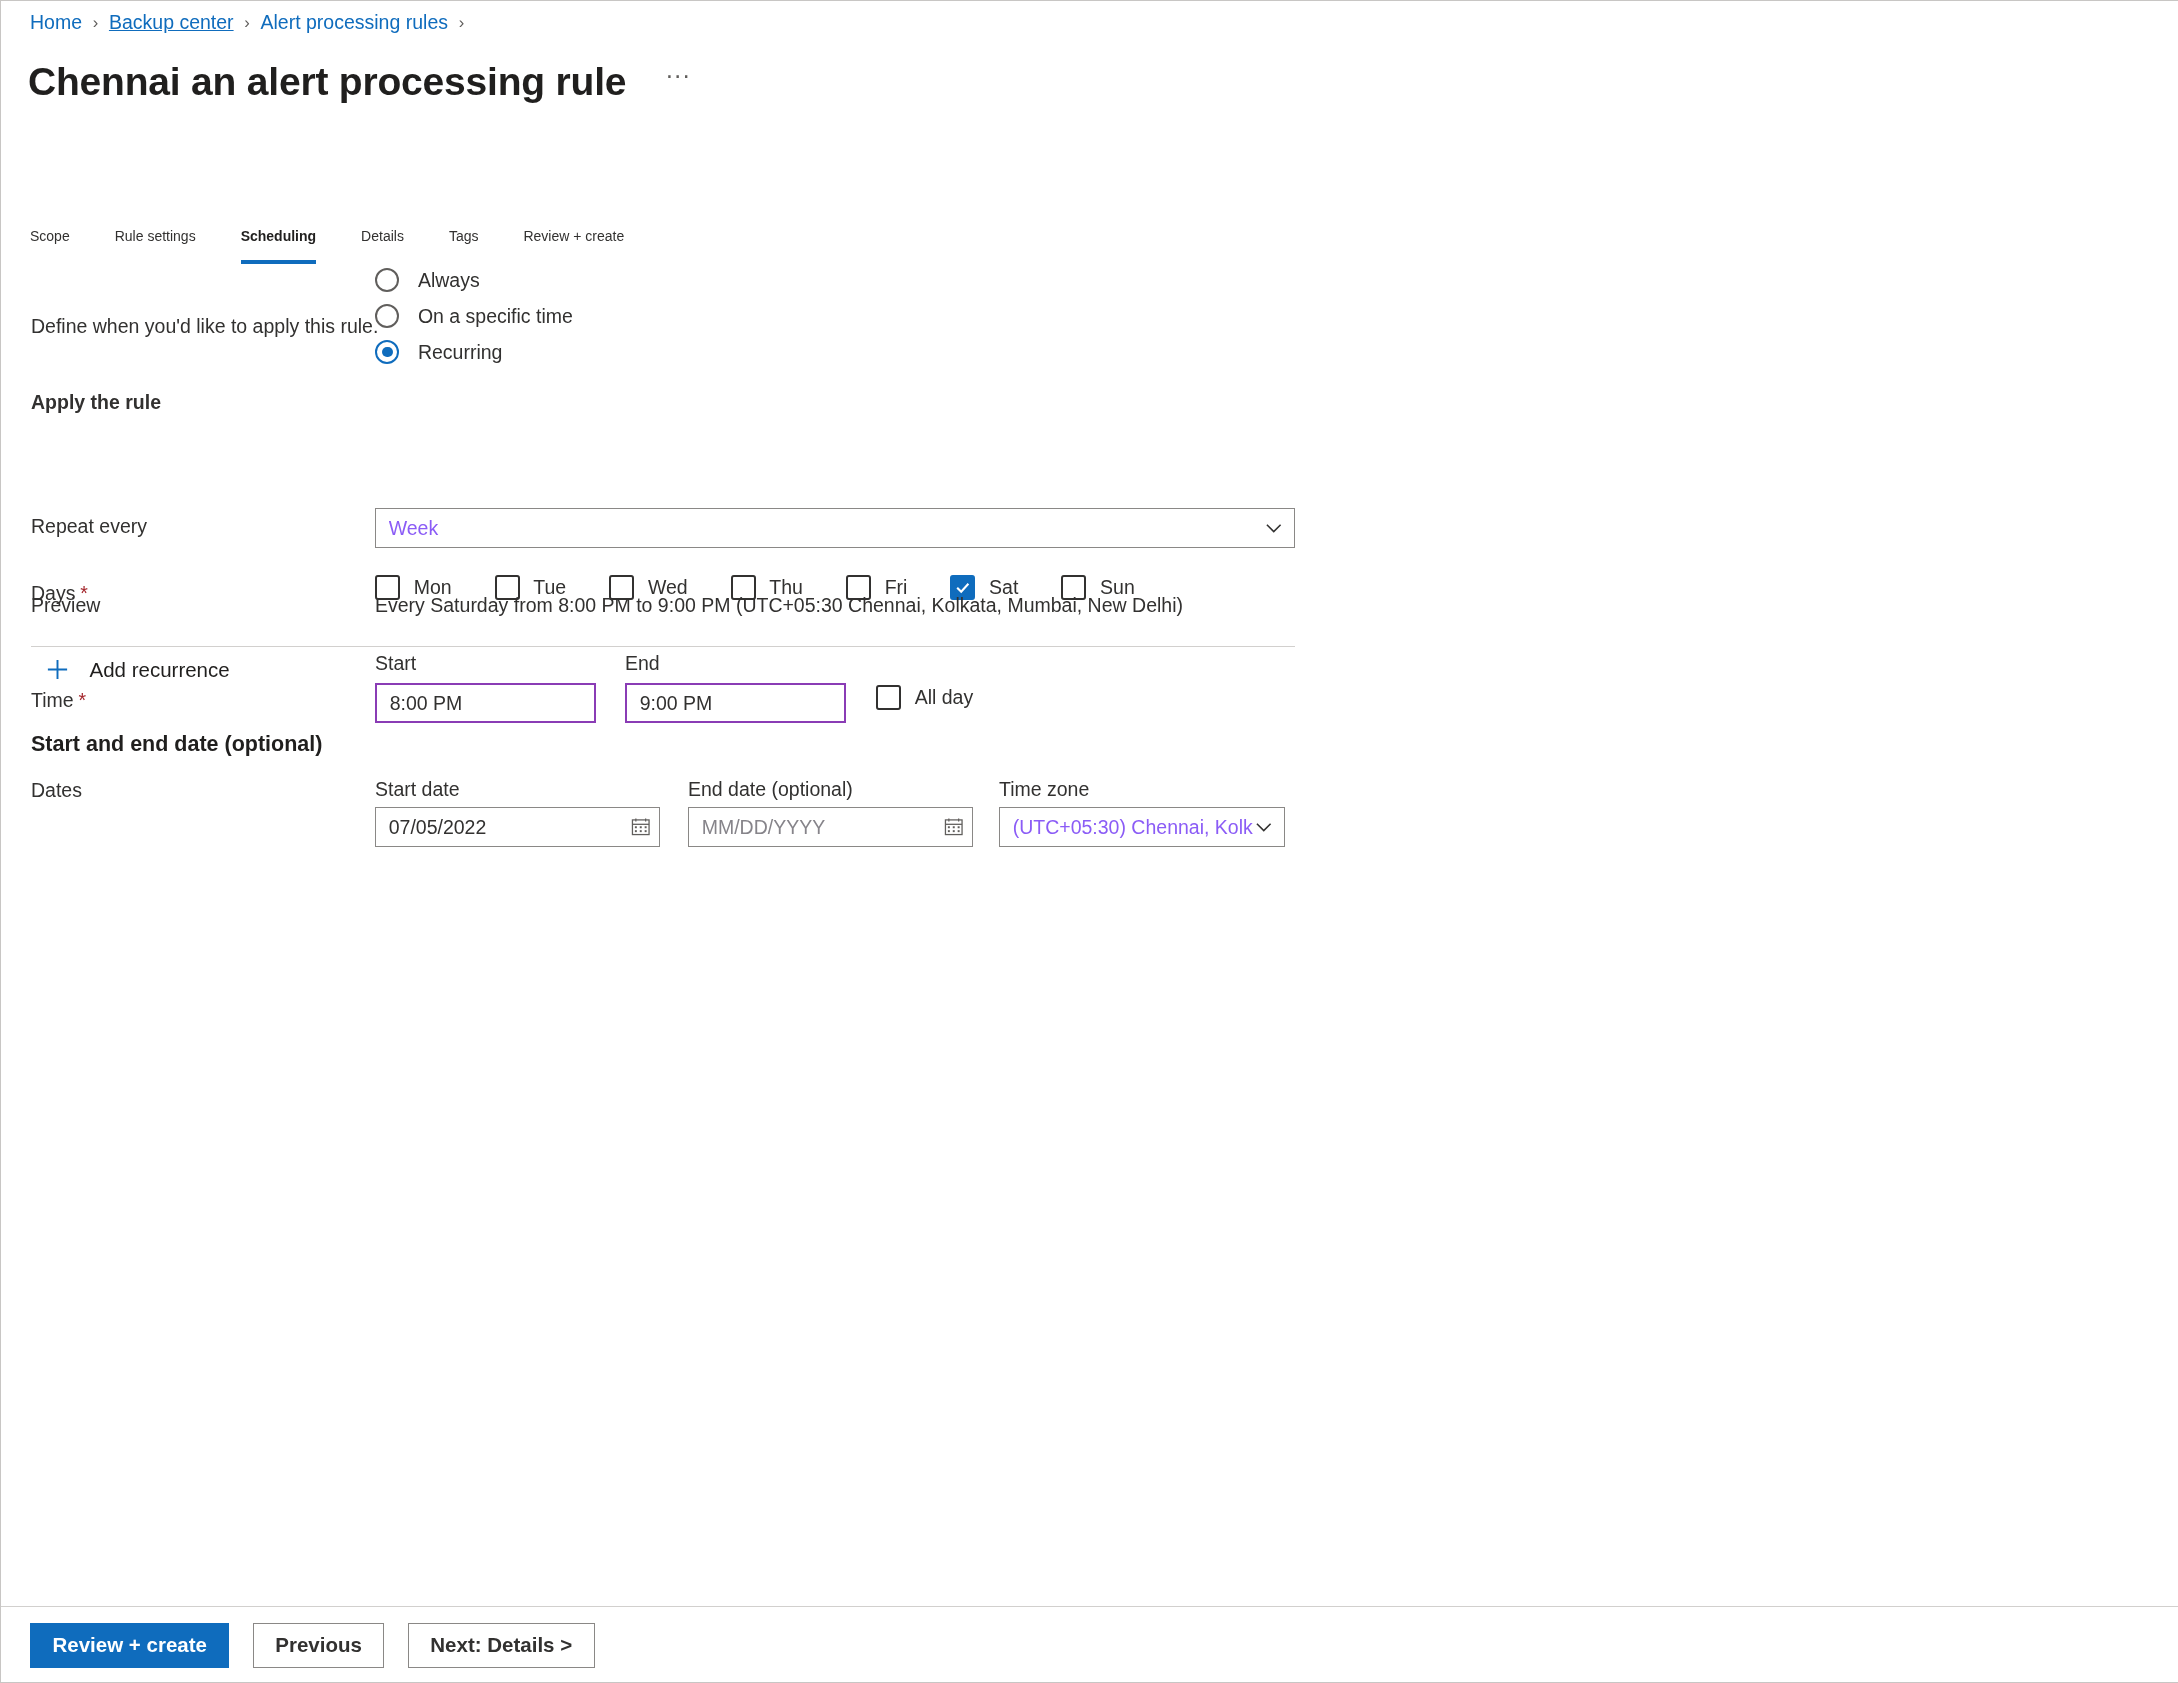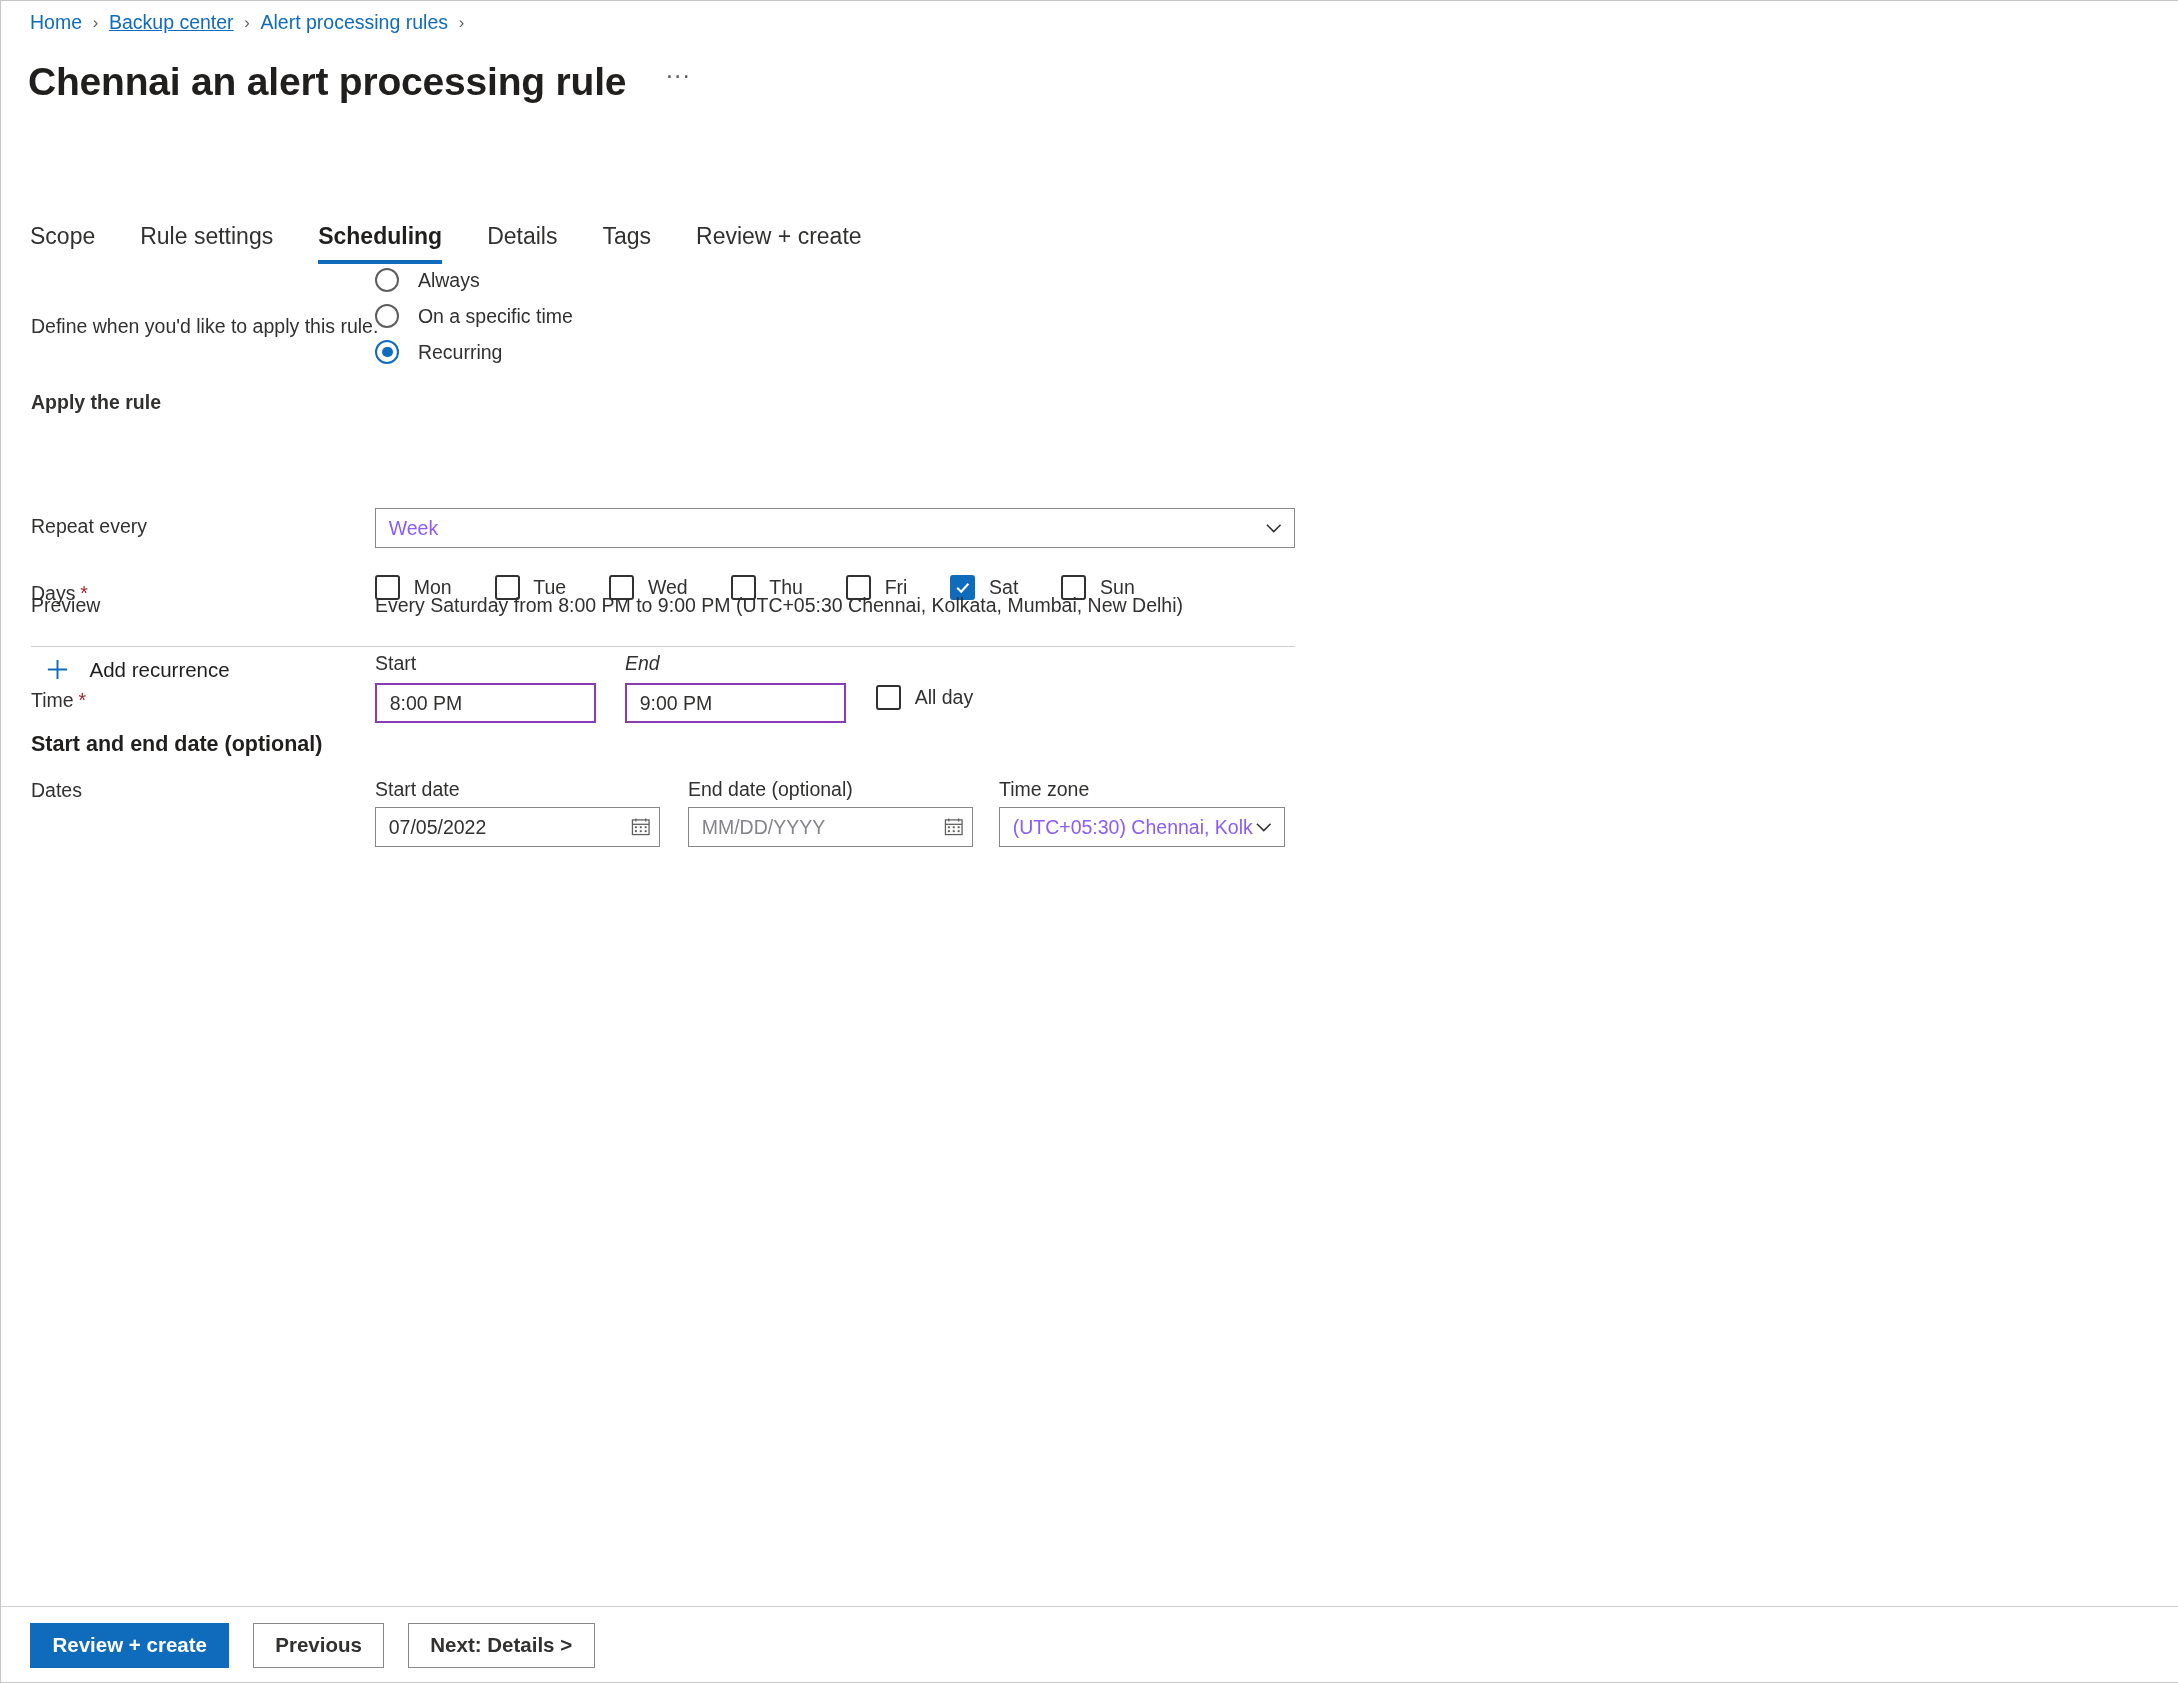--- a/index.html
+++ b/index.html
@@ -71,21 +71,21 @@
 
   
   .tabs {
     position: absolute;
     left: 29px;
     top: 222px;
     display: flex;
     align-items: flex-end;
   }
   .tab {
-    font-size: 23px;
+    font-size: 14px;
     line-height: 27px;
     color: #323130;
     padding: 0 0 13.7px 0;
     margin-right: 45px;
     cursor: pointer;
     position: relative;
     white-space: nowrap;
   }
   .tab:last-child { margin-right: 0; }
   .tab.active {
@@ -455,21 +455,21 @@
 
   <div class="row-label" style="top:664px;margin-top:22px;">
     <span>Time</span><span class="req">*</span>
   </div>
 
   <div class="field-label" style="left:374px; top:650px;">Start</div>
   <div class="textfield accent" style="left:374px; top:682px; width:221px;">
     <span class="tf-value">8:00 PM</span>
   </div>
 
-  <div class="field-label" style="left:624px; top:650px;font-style:italic;">End</div>
+  <div class="field-label" style="left:624px; top:650px;">End</div>
   <div class="textfield accent" style="left:624px; top:682px; width:221px;">
     <span class="tf-value">9:00 PM</span>
   </div>
 
   <div class="check-row" style="left:875px; top:683px;">
     <div class="check-item">
       <span class="cbox"></span>
       <span class="check-label">All day</span>
     </div>
   </div>

